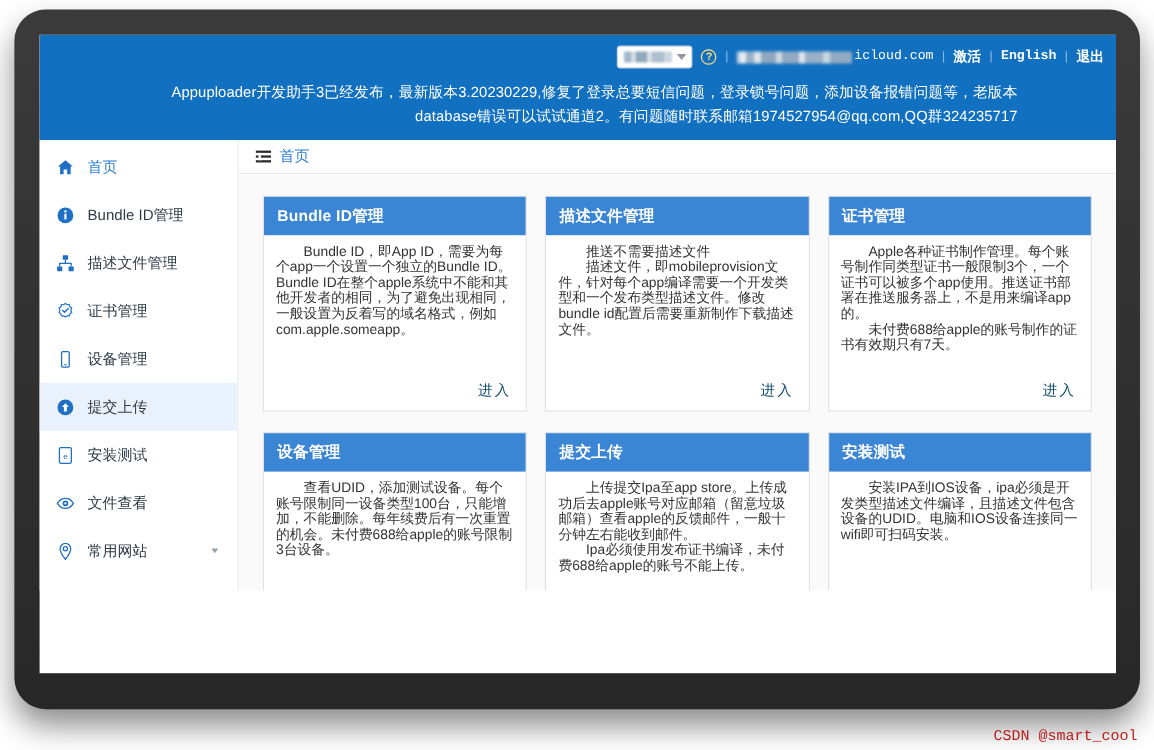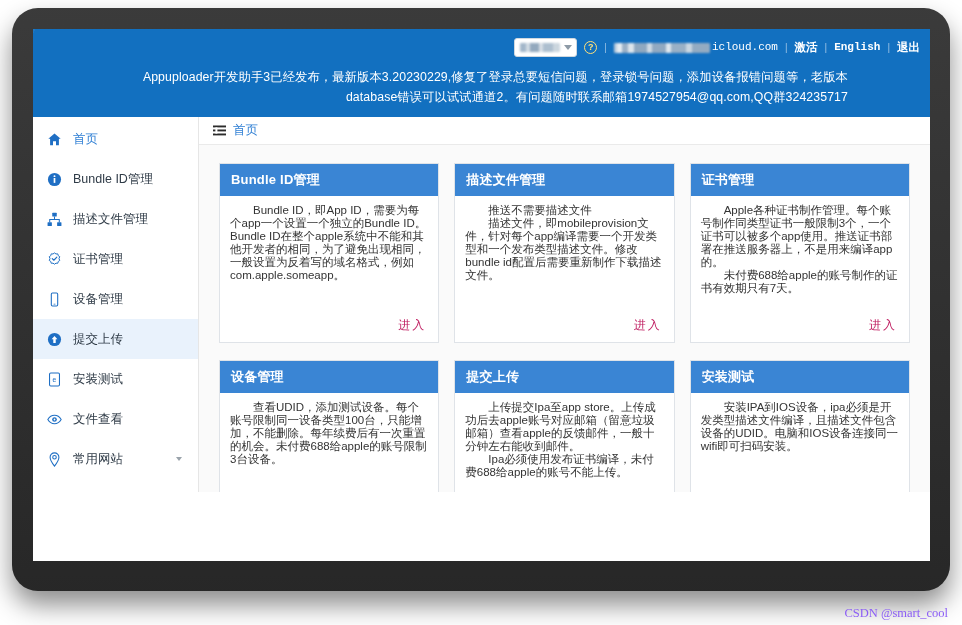--- a/index.html
+++ b/index.html
@@ -250,34 +250,34 @@
     line-height: 13px;
     color: #333333;
     overflow: hidden;
   }
   .card-body p { text-indent: 2em; margin: 0; }
   .card-foot {
     padding: 0 12px 8px 0;
     text-align: right;
   }
   .enter-link {
-    color: #be185d;
+    color: #0c4a6e;
     font-size: 12px;
     text-decoration: none;
     letter-spacing: 2px;
   }
 
   
   #watermark {
     position: absolute;
     right: 14px;
     bottom: 4px;
-    color: #8b5cf6;
+    color: #b91c1c;
     font-size: 12.5px;
-    font-family: Liberation Serif, serif;
+    font-family: Liberation Mono, monospace;
   }
 </style>
 </head>
 <body>
 
 <div id="device-bezel"></div>
 <div id="bezel-inner-shade"></div>
 
 <div id="screen">
 

